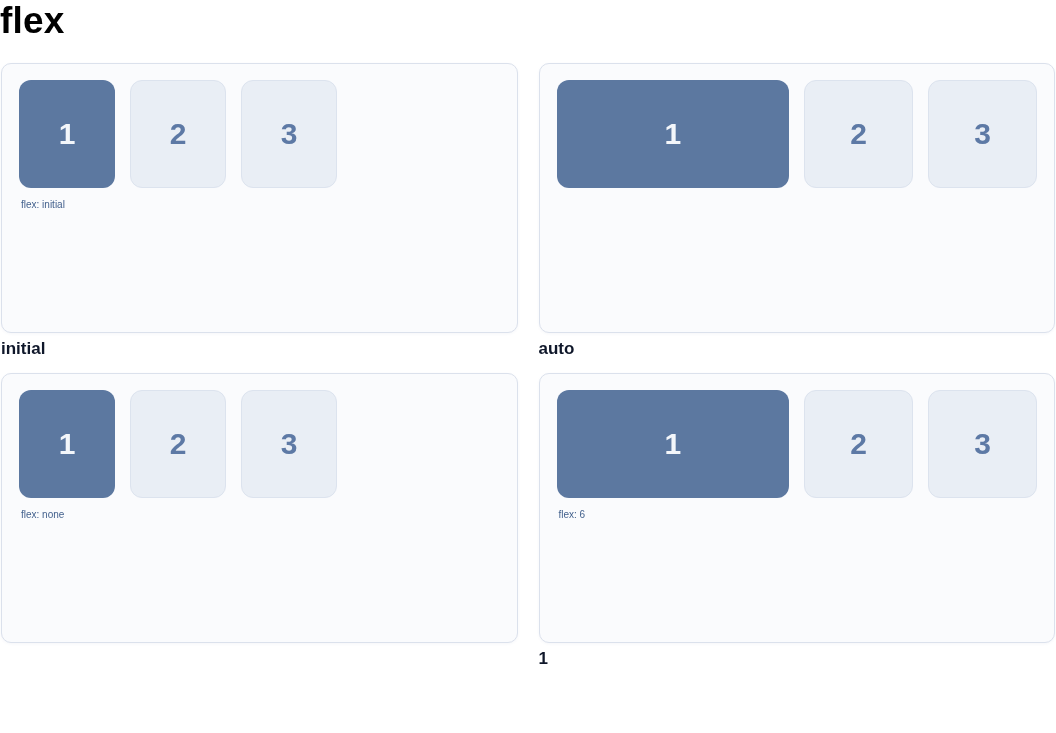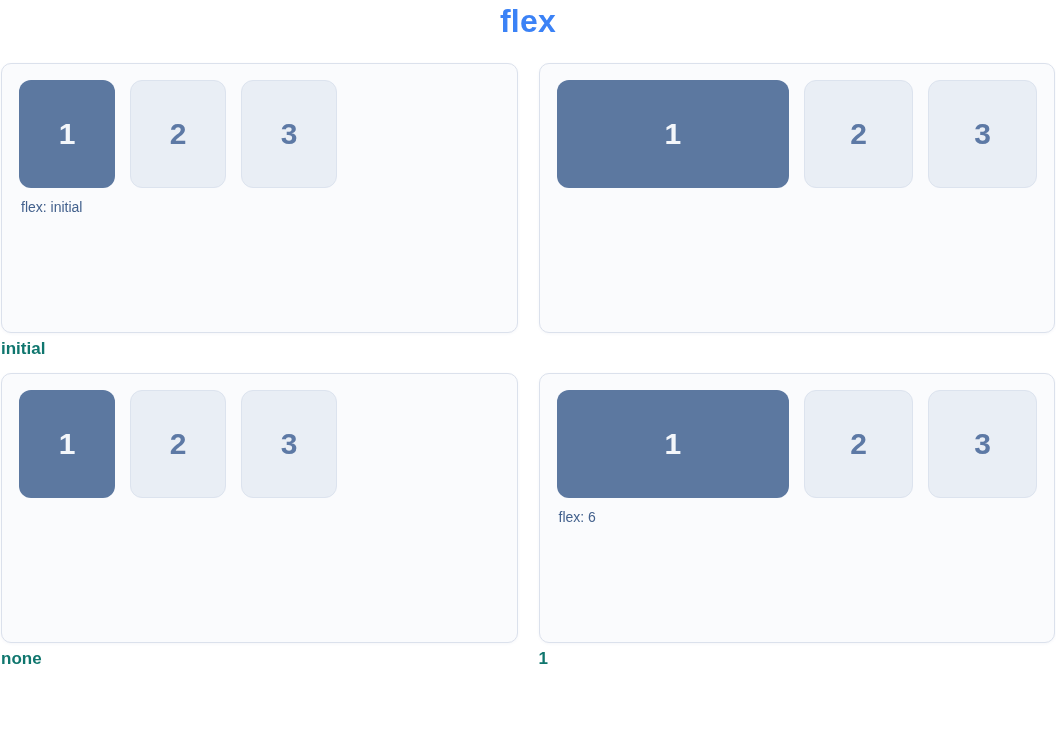--- a/index.html
+++ b/index.html
@@ -4,24 +4,24 @@
 <style>
   * { margin: 0; padding: 0; box-sizing: border-box; }
   html, body {
     width: 1056px;
     height: 733px;
     background: #ffffff;
     font-family: "Liberation Sans", sans-serif;
     overflow: hidden;
   }
   .page-title {
-    text-align: center;
-    font-size: 32px;
+    text-align: left;
+    font-size: 37px;
     font-weight: 700;
-    color: #3b82f6;
+    color: #000000;
     line-height: 38px;
     margin: 2px 0 23px 0;
     letter-spacing: 0.2px;
   }
   .grid {
     display: grid;
     grid-template-columns: 1fr 1fr;
     column-gap: 21px;
     row-gap: 15px;
     padding: 0 1px;
@@ -56,29 +56,29 @@
     background: #e9eef5;
     border: 1.5px solid #dce3ee;
     color: #5d79a5;
   }
   .cell.normal .box { width: 96px; flex: none; }
   .cell.wide .box.highlight { flex: 1 1 auto; }
   .cell.wide .box.muted { width: 109px; flex: none; }
   .panel-label {
     margin-top: 11px;
     padding-left: 2px;
-    font-size: 14px;
+    font-size: 10px;
     font-weight: 500;
     color: #43618d;
   }
   .caption {
     margin-top: 7px;
     font-size: 17px;
     font-weight: 700;
-    color: #0f766e;
+    color: #0f172a;
     line-height: 18px;
   }
 </style>
 </head>
 <body>
 
 <h1 class="page-title">flex</h1>
 
 <div class="grid">
 
@@ -95,31 +95,32 @@
   </div>
 
   <div class="cell wide">
     <div class="panel">
       <div class="box-row">
         <div class="box highlight">1</div>
         <div class="box muted">2</div>
         <div class="box muted">3</div>
       </div>
     </div>
+    <div class="caption">auto</div>
   </div>
 
   <div class="cell normal">
     <div class="panel">
       <div class="box-row">
         <div class="box highlight">1</div>
         <div class="box muted">2</div>
         <div class="box muted">3</div>
       </div>
+      <div class="panel-label">flex: none</div>
     </div>
-    <div class="caption">none</div>
   </div>
 
   <div class="cell wide">
     <div class="panel">
       <div class="box-row">
         <div class="box highlight">1</div>
         <div class="box muted">2</div>
         <div class="box muted">3</div>
       </div>
       <div class="panel-label">flex: 6</div>

